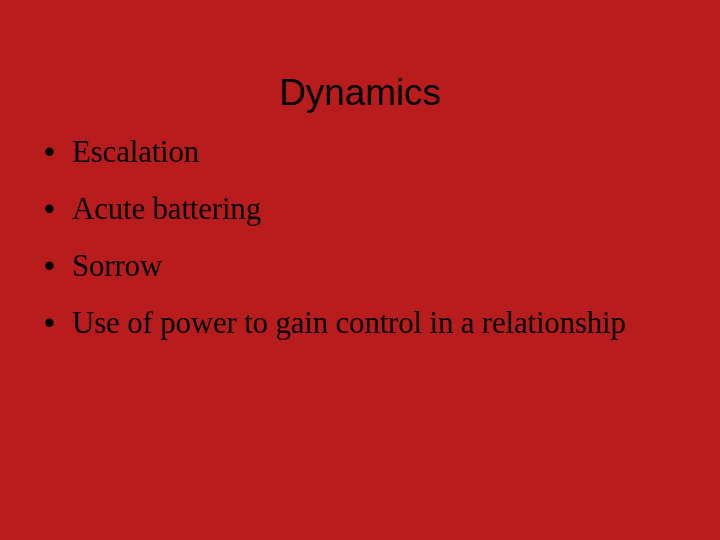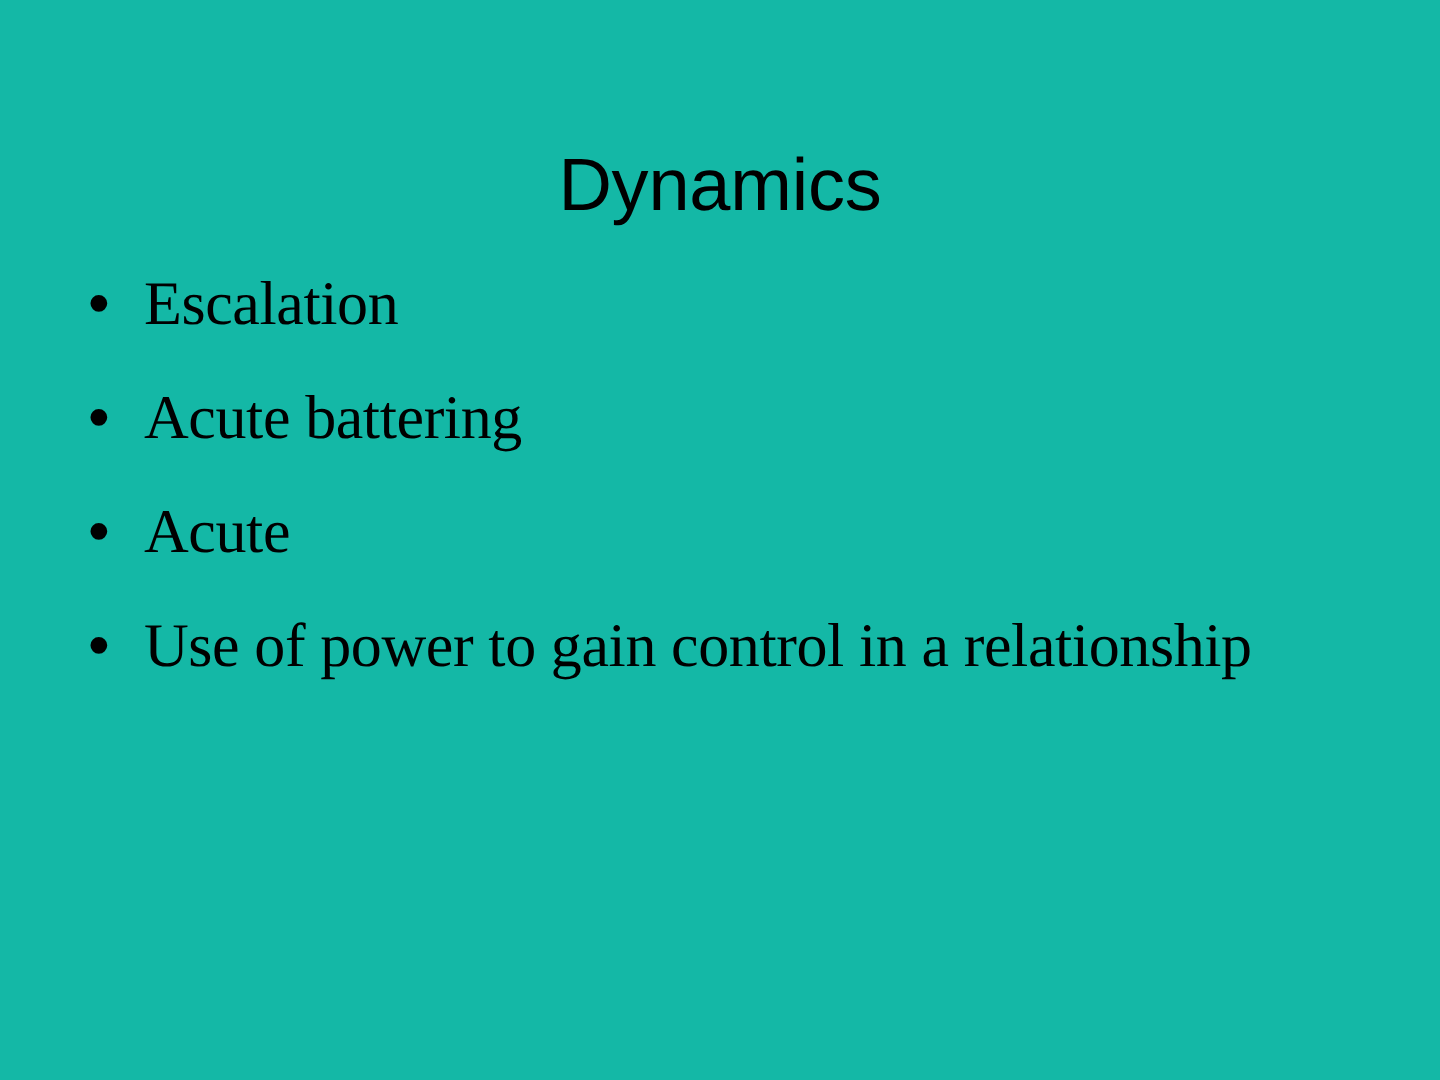--- a/index.html
+++ b/index.html
@@ -13,21 +13,21 @@
     background: #FFFFFF;
     font-family: "Liberation Sans", "DejaVu Sans", sans-serif;
     color: #000000;
     overflow: hidden;
   }
 
   .slide {
     position: relative;
     width: 720px;
     height: 540px;
-    background: #14b8a6;
+    background: #b91c1c;
     box-sizing: border-box;
   }
 
   
   .slide-title {
     position: absolute;
     left: 40px;
     top: 46px;
     width: 640px;
     text-align: center;
@@ -99,21 +99,21 @@
         <span class="bullet-text">Escalation</span>
       </li>
 
       <li class="bullet-item">
         <span class="bullet-marker">•</span>
         <span class="bullet-text">Acute battering</span>
       </li>
 
       <li class="bullet-item">
         <span class="bullet-marker">•</span>
-        <span class="bullet-text">Acute</span>
+        <span class="bullet-text">Sorrow</span>
       </li>
 
       <li class="bullet-item">
         <span class="bullet-marker">•</span>
         <span class="bullet-text">Use of power to gain control in a relationship</span>
       </li>
 
     </ul>
   </div>
 

